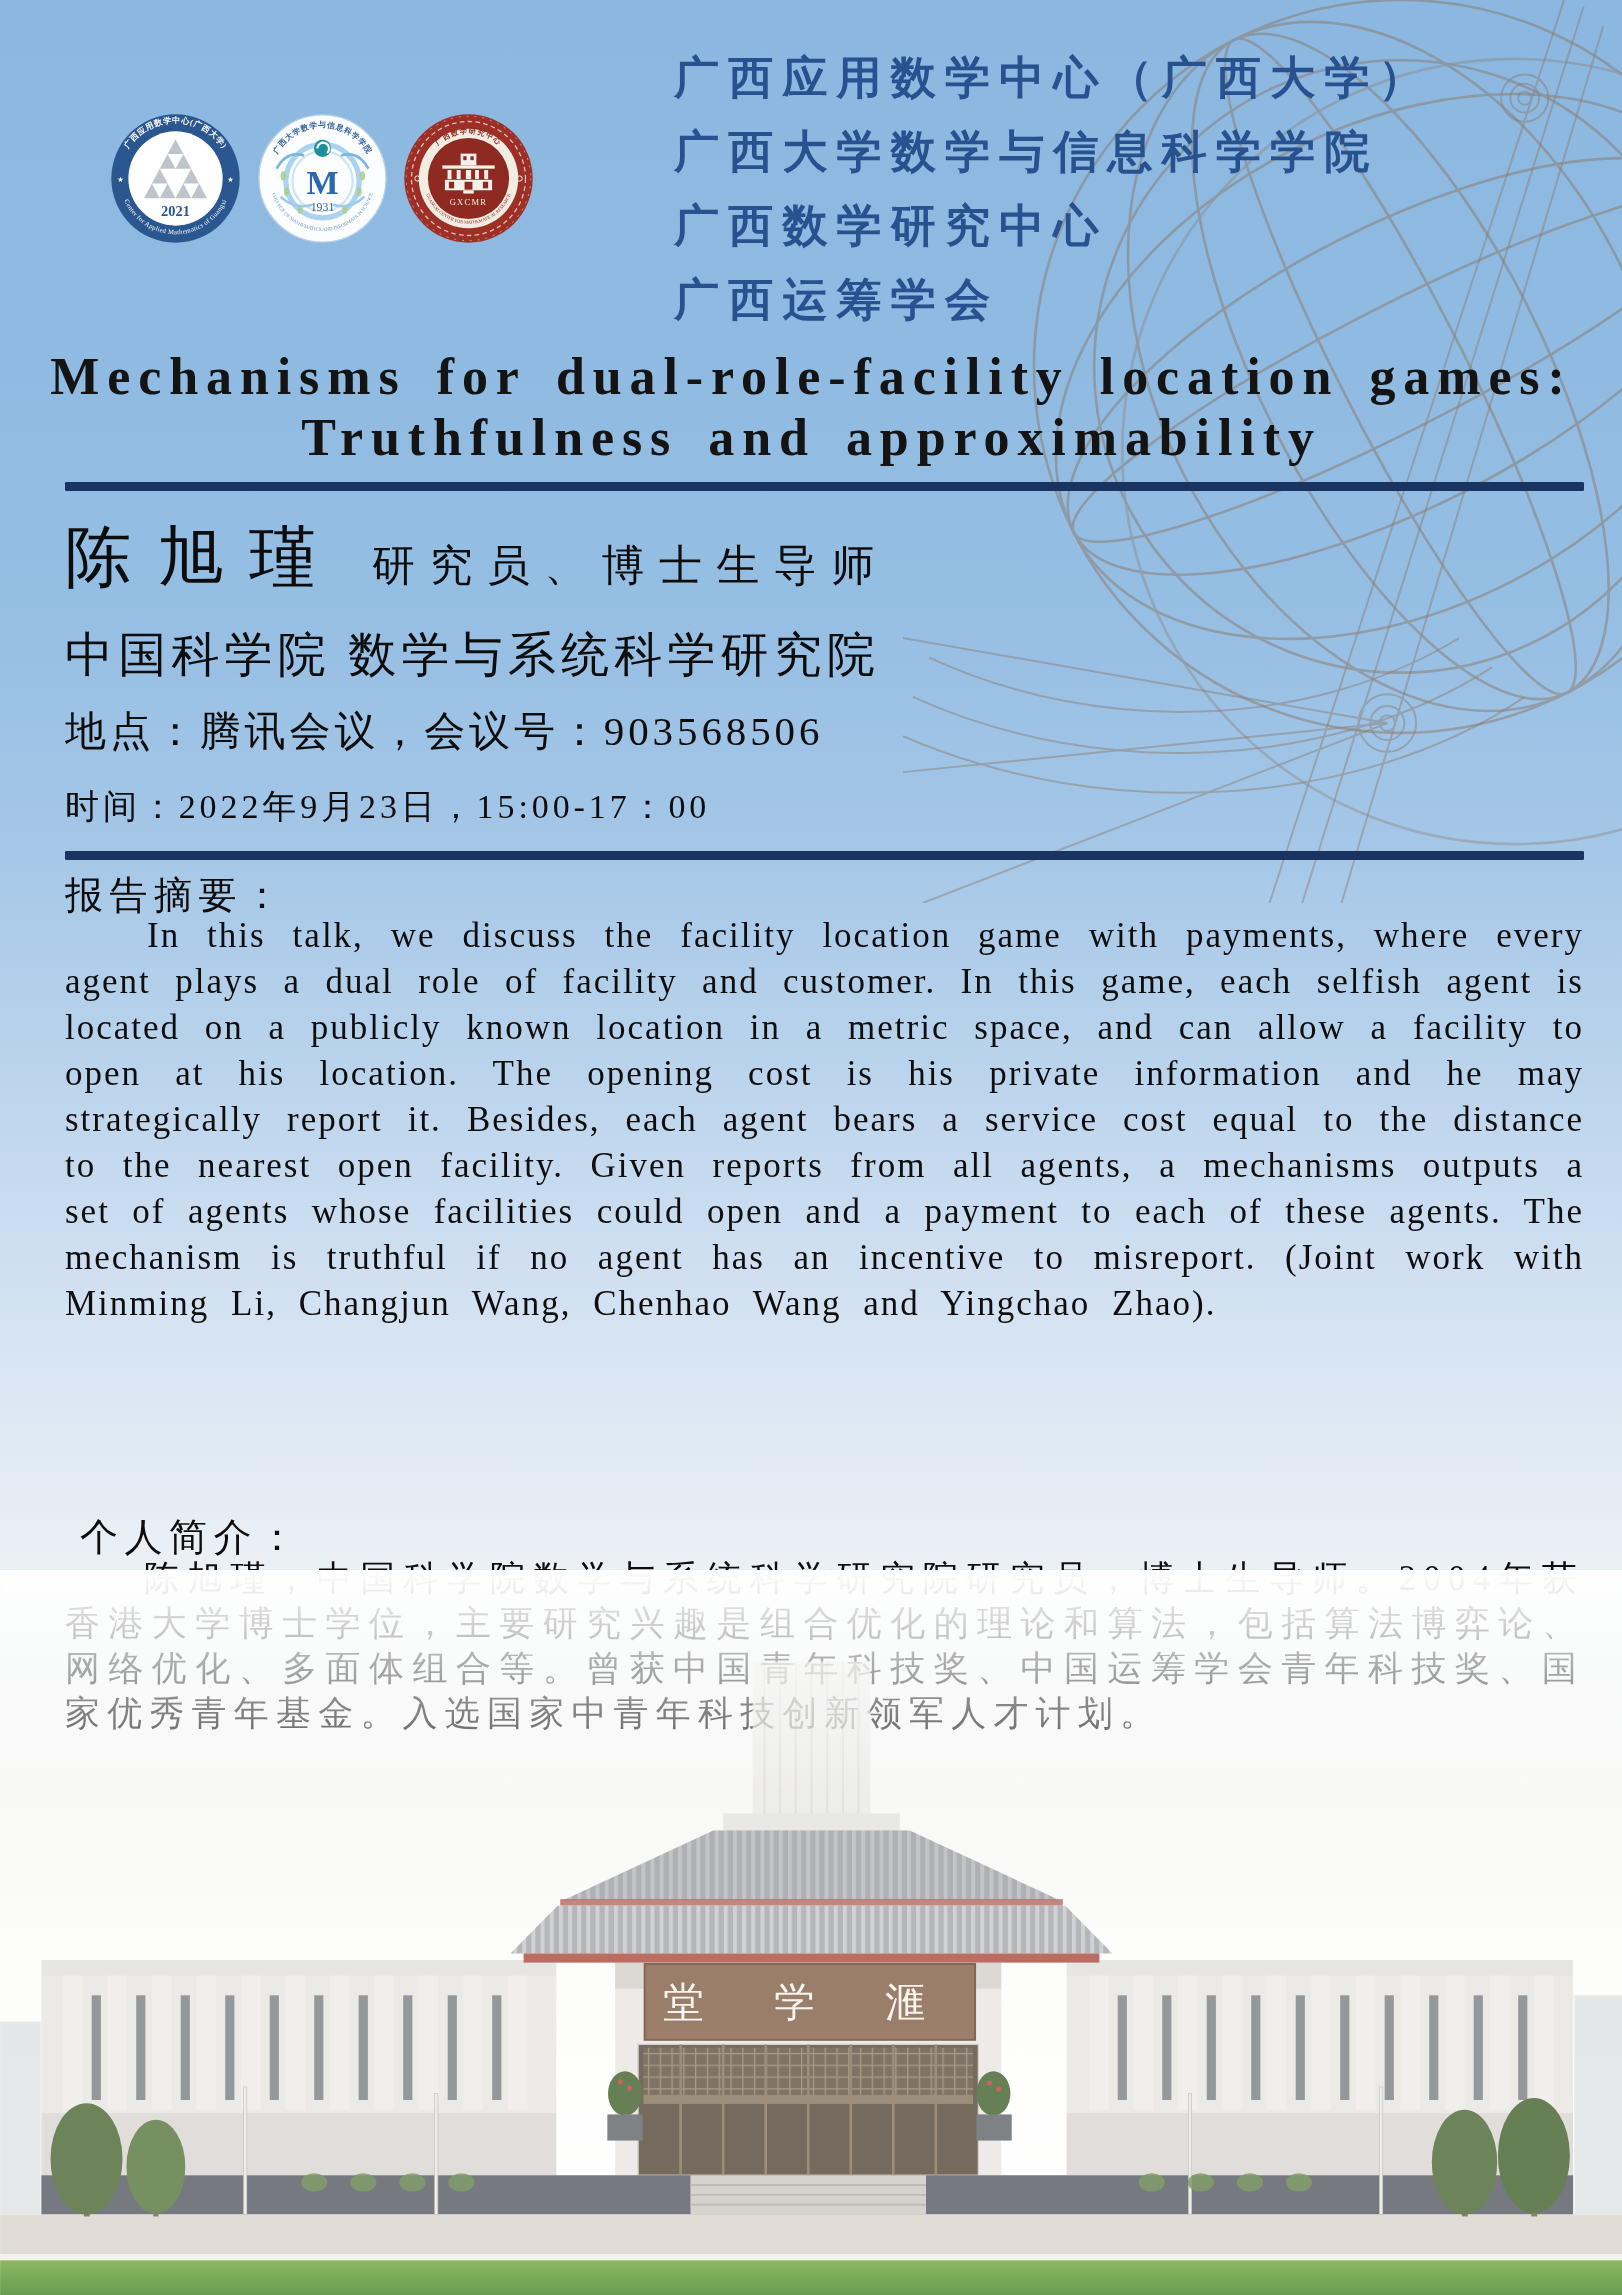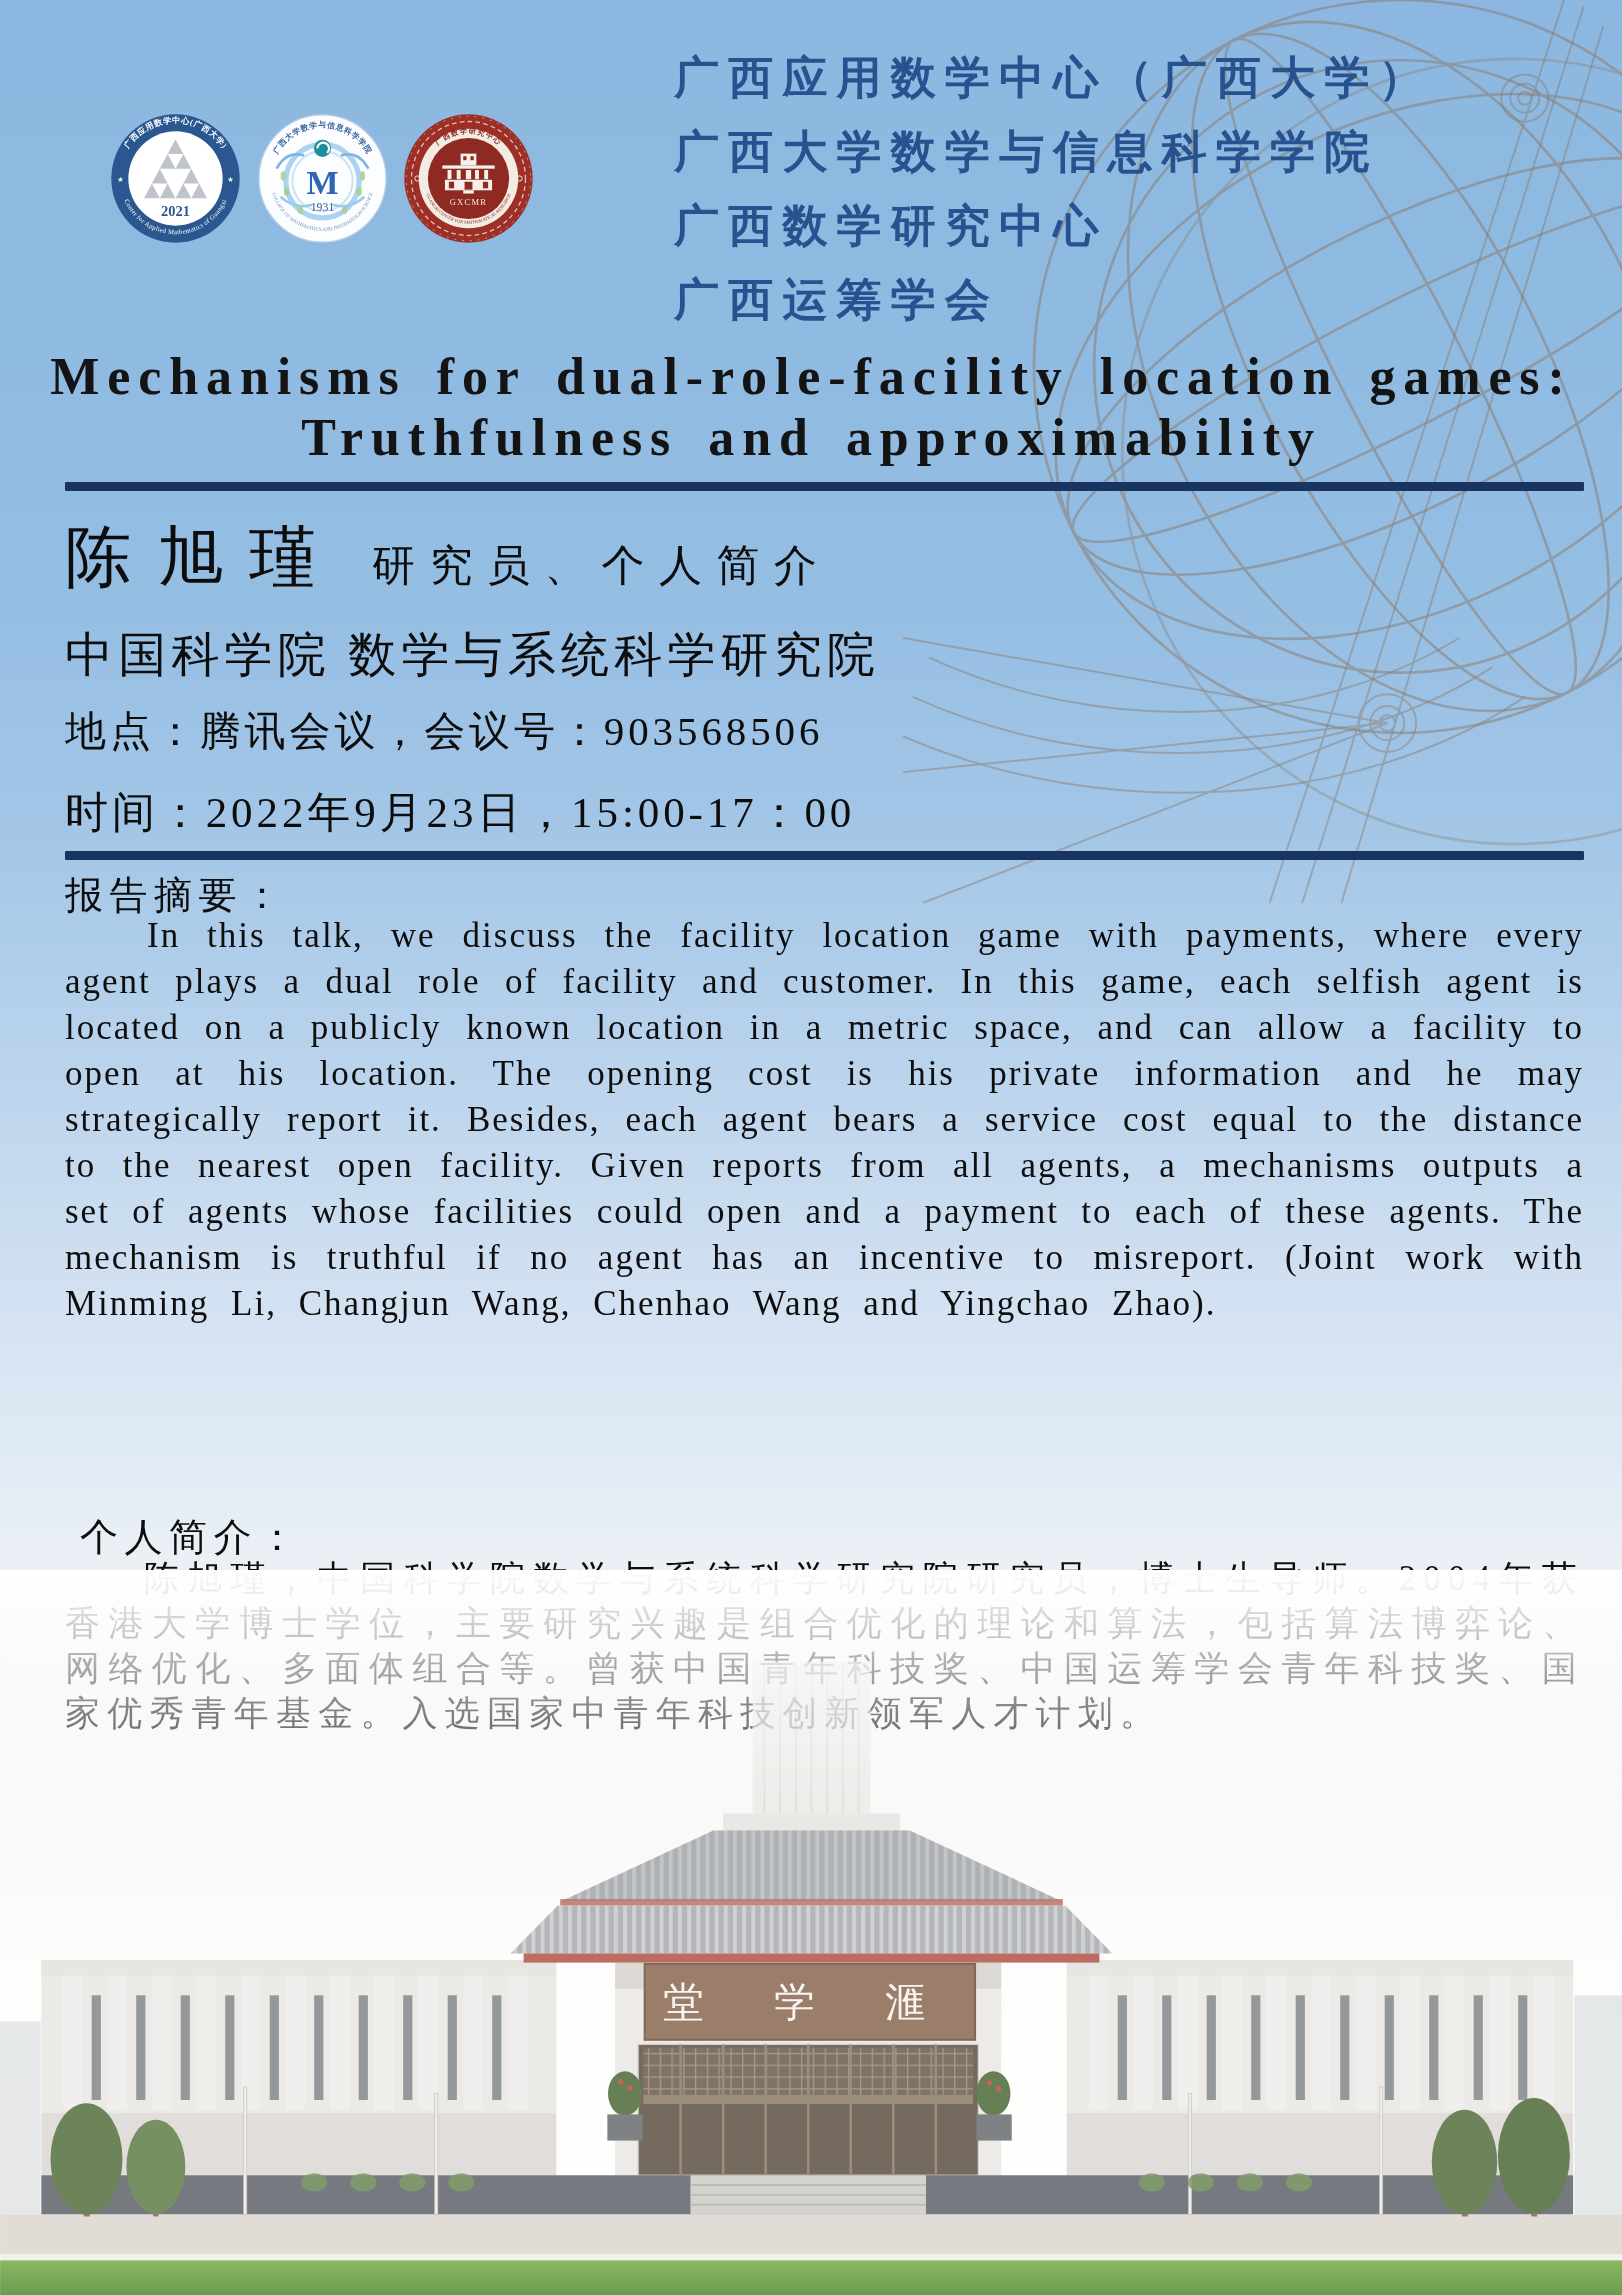--- a/index.html
+++ b/index.html
@@ -30,21 +30,21 @@
     line-height:61px;white-space:nowrap;
   }
   .rule{position:absolute;left:65px;width:1519px;height:8.5px;background:#1a3462;border-radius:1.3px;}
   .rule1{top:482px;} .rule2{top:851px;}
   
   .speaker-row{position:absolute;left:65px;top:512px;display:flex;align-items:baseline;gap:31px;white-space:nowrap;}
   .speaker-name{font-size:67px;letter-spacing:25px;color:#0d0d0d;}
   .speaker-titles{font-size:43px;letter-spacing:14.4px;color:#0d0d0d;}
   .affiliation{position:absolute;left:65px;top:623px;font-size:48px;letter-spacing:5.2px;white-space:nowrap;color:#0d0d0d;}
   .loc-line{position:absolute;left:65px;top:704px;font-size:41px;letter-spacing:3.9px;white-space:nowrap;color:#0d0d0d;}
-  .time-line{position:absolute;left:65px;top:784px;font-size:43px;letter-spacing:3.9px;white-space:nowrap;color:#0d0d0d;}
+  .time-line{position:absolute;left:65px;top:784px;font-size:34px;letter-spacing:3.9px;white-space:nowrap;color:#0d0d0d;}
   
   .abs-label{position:absolute;left:65px;top:870px;font-size:38px;letter-spacing:6.5px;color:#0d0d0d;text-align:right;}
   .abs-text{
     position:absolute;left:65px;top:913px;width:1519px;
     font-size:35px;line-height:46px;letter-spacing:2px;word-spacing:11px;
     text-align:justify;text-indent:82px;color:#0e0e0e;
   }
   
   .bio-label{position:absolute;left:80px;top:1512px;font-size:38px;letter-spacing:6.5px;color:#0d0d0d;}
   .bio-text{
@@ -201,21 +201,21 @@
 
   <div class="title">
     <div class="t1">Mechanisms for dual-role-facility location games:</div>
     <div class="t2">Truthfulness and approximability</div>
   </div>
 
   <div class="rule rule1"></div>
 
   <div class="speaker-row">
     <span class="speaker-name">陈旭瑾</span>
-    <span class="speaker-titles">研究员、个人简介</span>
+    <span class="speaker-titles">研究员、博士生导师</span>
   </div>
   <div class="affiliation">中国科学院 数学与系统科学研究院</div>
   <div class="loc-line">地点：腾讯会议，会议号：903568506</div>
   <div class="time-line">时间：2022年9月23日，15:00-17：00</div>
 
   <div class="rule rule2"></div>
 
   <div class="abs-label">报告摘要：</div>
   <div class="abs-text">In this talk, we discuss the facility location game with payments, where every agent plays a dual role of facility and customer. In this game, each selfish agent is located on a publicly known location in a metric space, and can allow a facility to open at his location. The opening cost is his private information and he may strategically report it. Besides, each agent bears a service cost equal to the distance to the nearest open facility. Given reports from all agents, a mechanisms outputs a set of agents whose facilities could open and a payment to each of these agents. The mechanism is truthful if no agent has an incentive to misreport. (Joint work with Minming Li, Changjun Wang, Chenhao Wang and Yingchao Zhao).</div>
 

